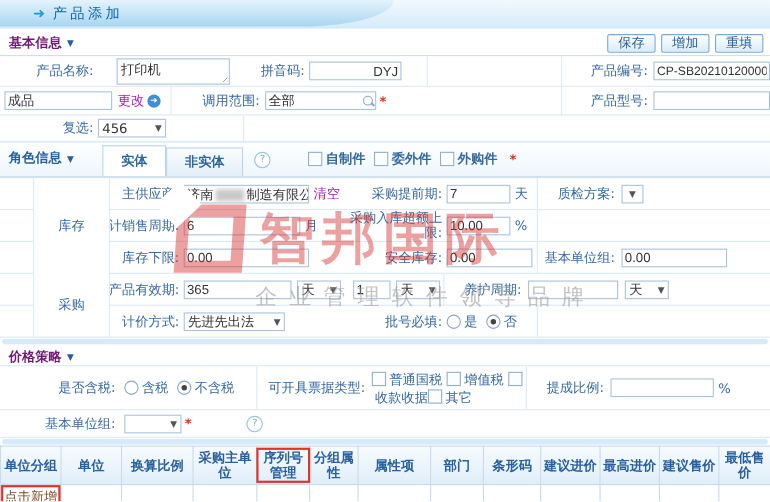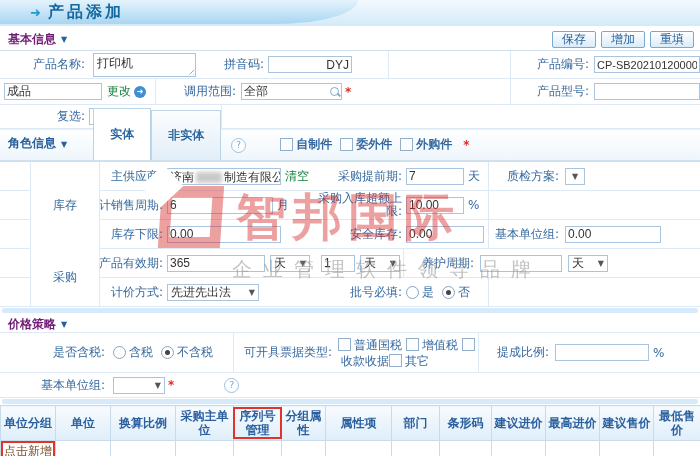--- a/index.html
+++ b/index.html
@@ -6,35 +6,35 @@
   .page{position:relative;width:700px;height:456px;overflow:hidden;background:#fff;
         font-family:"DejaVu Sans","Liberation Sans",sans-serif;font-size:12px;color:#333;}
 
   
   .topbar{position:relative;height:26px;background:linear-gradient(#f2f9fe,#d4eaf9);}
   .toptab{position:absolute;left:0;top:0;width:358px;height:24px;
           background:linear-gradient(#e4f3fc,#a9d6f1);
           border-bottom-right-radius:90px 26px;
           display:flex;align-items:center;gap:7px;padding-left:30px;box-sizing:border-box;z-index:2;}
   .arrow{color:#1d9ad2;font-weight:bold;font-size:13px;line-height:1;}
-  .apptitle{color:#14679f;font-weight:bold;font-size:16px;letter-spacing:3px;}
+  .apptitle{color:#14679f;font-weight:normal;font-size:13px;letter-spacing:3px;}
 
   
   .secbar{height:22px;display:flex;align-items:center;padding:2px 6px 0 8px;}
   .sectitle{color:#701a75;font-weight:bold;}
   .caret{font-size:8px;color:#275f9b;margin-left:5px;}
   .btns{margin-left:auto;display:flex;gap:5px;}
   .btn{border:1px solid #79a8d0;background:linear-gradient(#fefeff,#d9ecf9);
        color:#275f9b;font-size:12px;height:17px;line-height:15px;padding:0 9px;border-radius:2px;cursor:pointer;}
 
   
   .lb{color:#35689f;text-align:right;flex-shrink:0;}
   .inp{border:1px solid #a9c4dc;height:15px;font-size:12px;padding:0 2px;color:#333;background:#fff;box-sizing:content-box;}
   .suffix{color:#35689f;margin-left:4px;}
-  .link{color:#15803d;cursor:pointer;}
+  .link{color:#a21caf;cursor:pointer;}
   .red{color:#e02b20;font-weight:bold;margin-left:3px;}
   .dd{display:inline-flex;align-items:center;justify-content:space-between;
       border:1px solid #a9c4dc;background:#fff;height:17px;padding:0 3px;box-sizing:border-box;cursor:pointer;}
   .dd .dv{font-size:12px;color:#333;margin-right:4px;}
   .dd .da{font-size:8px;color:#555;}
   .cb{width:11px;height:11px;border:1px solid #93afc9;background:#fbfdfe;display:inline-block;flex-shrink:0;cursor:pointer;}
   .rd{width:11px;height:11px;border:1px solid #8aa5c0;border-radius:50%;background:#fff;display:inline-block;position:relative;flex-shrink:0;cursor:pointer;}
   .rd.sel::after{content:'';position:absolute;left:3px;top:3px;width:5px;height:5px;border-radius:50%;background:#444;}
   .optlbl{color:#35689f;margin:0 8px 0 3px;}
   .qicon{width:13px;height:13px;border:1px solid #9cc2dd;border-radius:50%;color:#6ea6cc;
@@ -57,21 +57,21 @@
   .maintbl{position:relative;border-top:1px solid #cfdfee;}
   .rail{position:absolute;left:30px;top:0;width:70px;height:145px;background:#fff;z-index:3;
         border-left:1px solid #dde9f4;border-right:1px solid #dde9f4;display:flex;flex-direction:column;box-sizing:border-box;}
   .railcell{display:flex;align-items:center;justify-content:center;color:#35689f;}
   .band{height:5px;background:#d7eaf9;border-radius:4px;margin:1px 2px;}
 
   
   .roleband{height:32px;display:flex;align-items:flex-end;background:linear-gradient(#feffff,#eef6fc);
             border-bottom:1px solid #cfe0ef;border-top:1px solid #e7f1fa;padding:0 0 0 8px;box-sizing:border-box;}
   .roletitle{color:#275f9b;font-weight:bold;margin-bottom:8px;}
-  .tab{border:1px solid #bcd4e8;border-bottom:none;padding:12px 16px;height:25px;line-height:25px;
+  .tab{border:1px solid #bcd4e8;border-bottom:none;padding:0 16px;height:25px;line-height:25px;
        font-weight:bold;color:#2d679f;cursor:pointer;}
   .tab.active{background:#fff;height:27px;line-height:27px;}
   .tab.inactive{background:linear-gradient(#fbfdfe,#e2eef8);}
 
   
   .wm{position:absolute;left:160px;top:186px;z-index:30;pointer-events:none;}
   .wmrow{display:flex;align-items:center;gap:14px;}
   .wmlogo{width:40px;height:40px;border:11px solid rgba(213,44,44,0.45);position:relative;transform:skewX(-4deg);}
   .wmlogo::after{content:'';position:absolute;left:-26px;top:-26px;width:30px;height:30px;background:#fff;transform:rotate(45deg);}
   .wmtext{font-size:50px;font-weight:bold;color:rgba(213,44,44,0.45);letter-spacing:6px;line-height:1;}
@@ -103,21 +103,21 @@
     <div class="btns">
       <button class="btn">保存</button>
       <button class="btn">增加</button>
       <button class="btn">重填</button>
     </div>
   </div>
 
   <div class="basic">
     <div class="frow" style="height:28px;">
       <span class="lb" style="width:85px;">产品名称:</span>
-      <div class="ta" style="margin-left:8px;">打印机</div>
+      <div class="ta" style="margin-left:21px;">打印机</div>
       <span class="lb" style="width:58px;margin-left:10px;">拼音码:</span>
       <input class="inp" style="width: 78px; margin-left: 4px; text-align: right;" value="DYJ">
       <span class="vline" style="margin-left:auto;"></span>
       <span class="vline" style="margin-left:121px;"></span>
       <span class="lb" style="width:78px;">产品编号:</span>
       <input class="inp" style="width: 100px; margin-left: 5px; font-size: 11px;" value="CP-SB2021012000002">
     </div>
     <div class="frow" style="height:26px;">
       <input class="inp" style="width: 92px; margin-left: 4px;" value="成品">
       <span class="link" style="margin-left:5px;">更改</span>

